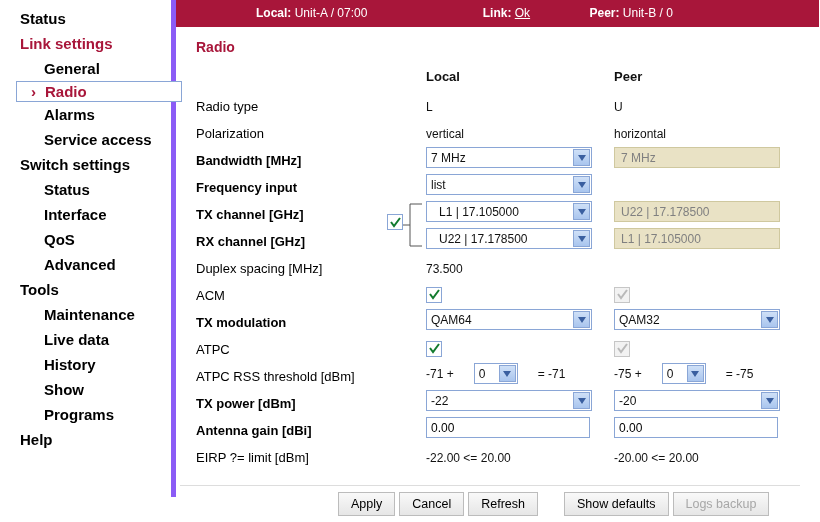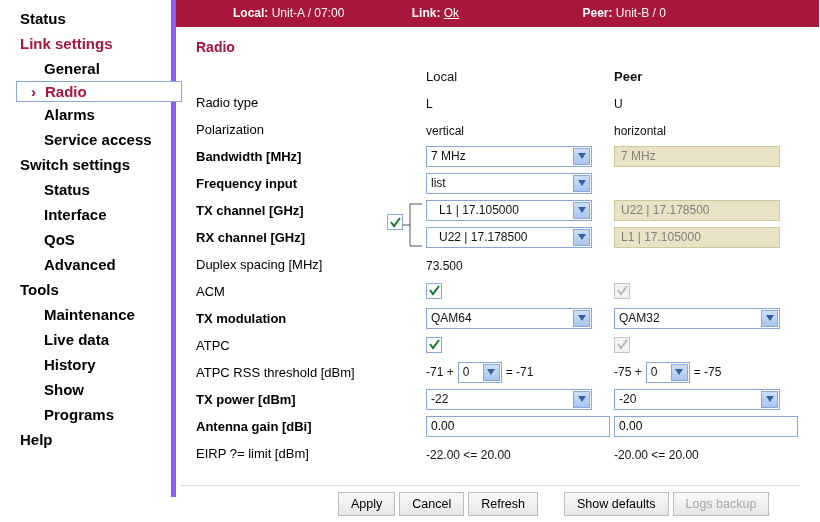--- a/index.html
+++ b/index.html
@@ -15,50 +15,50 @@
 .content{padding:12px 10px 0 20px}
 h2.section{color:#a8163a;font-size:14px;font-weight:bold;margin:0 0 14px 0}
 
 .nav .l0{font-size:15px;font-weight:bold;color:#000;padding:4px 0 4px 4px}
 .nav .l0.red{color:#a8163a}
 .nav .l1{font-size:15px;font-weight:bold;color:#000;padding:4px 0 4px 28px}
 .nav .l1.sel{color:#a8163a}
 .nav .l1.sel::before{content:"\203A";position:absolute;margin-left:-14px;color:#a8163a;font-weight:bold}
 .nav div{cursor:pointer}
 
-.row{display:flex;align-items:center;min-height:24px;margin-bottom:3px}
+.row{display:flex;align-items:flex-end;min-height:24px;margin-bottom:3px}
 .row .lab{width:210px;font-weight:bold;color:#000}
 .row .lab.nl{font-weight:normal}
 .row .mid{width:20px;display:flex;align-items:center;justify-content:center}
 .row .loc{width:170px}
 .row .gap{width:18px}
 .row .peer{width:170px}
 .hrow{display:flex;margin-bottom:6px}
 .hrow .hlab{width:230px}
-.hrow .hloc{width:170px;font-weight:normal}
+.hrow .hloc{width:170px;font-weight:bold}
 .hrow .hgap{width:18px}
 .hrow .hpeer{width:170px;font-weight:bold}
 
 .sel,.txt{box-sizing:border-box;height:21px;border:1px solid #8aa6d6;font-size:12px}
 .sel{width:166px;display:flex;align-items:center;justify-content:space-between;padding-left:4px;background:#fff}
 .sel .arrow{width:17px;height:17px;background:linear-gradient(#cfe0f7,#a9c5ee);border:1px solid #8aa6d6;box-sizing:border-box;display:flex;align-items:center;justify-content:center;margin:1px}
 .sel .arrow svg{width:8px;height:6px}
 .sel.small{width:44px}
-.txt{width:184px;padding:0 4px}
+.txt{width:164px;padding:0 4px}
 .ro{background:#e9e2c5;color:#808080;border:1px solid #cfc89f;height:21px;box-sizing:border-box;width:166px;padding:0 6px;display:flex;align-items:center;font-size:12px}
 .chk{width:14px;height:14px;border:1px solid #8aa6d6;display:inline-flex;align-items:center;justify-content:center;background:#fff}
 .chk svg{width:11px;height:11px}
 .chk.dis{background:#f2f2f2;border-color:#c6c6c6}
 .plain{font-size:12px;padding-top:3px;display:inline-block}
 
 .btnbar{position:absolute;bottom:6px;left:180px;width:620px;border-top:1px solid #ddd;padding-top:6px;display:flex;gap:4px;justify-content:flex-start;padding-left:158px;box-sizing:border-box}
 .btn{height:24px;border:1px solid #bcbcbc;background:linear-gradient(#f9f9f9,#e6e6e6);padding:0 12px;font-size:12.5px;font-family:inherit;cursor:pointer}
 .btn.dis{color:#a7a7a7;cursor:default}
 .spc{width:18px}
-.inline{display:flex;align-items:center;gap:4px;font-size:12px}
+.inline{display:flex;align-items:center;gap:20px;font-size:12px}
 </style>
 </head>
 <body>
 
 <div class="sidebar">
   <div class="nav">
     <div class="l0">Status</div>
     <div class="l0 red">Link settings</div>
     <div class="l1">General</div>
     <div class="l1 sel">Radio</div>
@@ -74,29 +74,29 @@
     <div class="l1">Live data</div>
     <div class="l1">History</div>
     <div class="l1">Show</div>
     <div class="l1">Programs</div>
     <div class="l0">Help</div>
   </div>
 </div>
 
 <div class="main">
   <div class="topbar">
-    <span class="seg" style="margin-left:47px">
+    <span class="seg" style="margin-left:70px">
       <span class="lbl">Local:</span>
       <span class="val">Unit-A / 07:00</span>
     </span>
-    <span class="seg" style="margin-left:64px">
+    <span class="seg" style="margin-left:112px">
       <span class="lbl">Link:</span>
       <a href="#" class="val" style="text-decoration:underline">Ok</a>
     </span>
-    <span class="seg" style="margin-left:120px">
+    <span class="seg" style="margin-left:56px">
       <span class="lbl">Peer:</span>
       <span class="val">Unit-B / 0</span>
     </span>
   </div>
 
   <div class="content">
     <h2 class="section">Radio</h2>
 
     <div class="hrow">
       <div class="hlab"></div>

